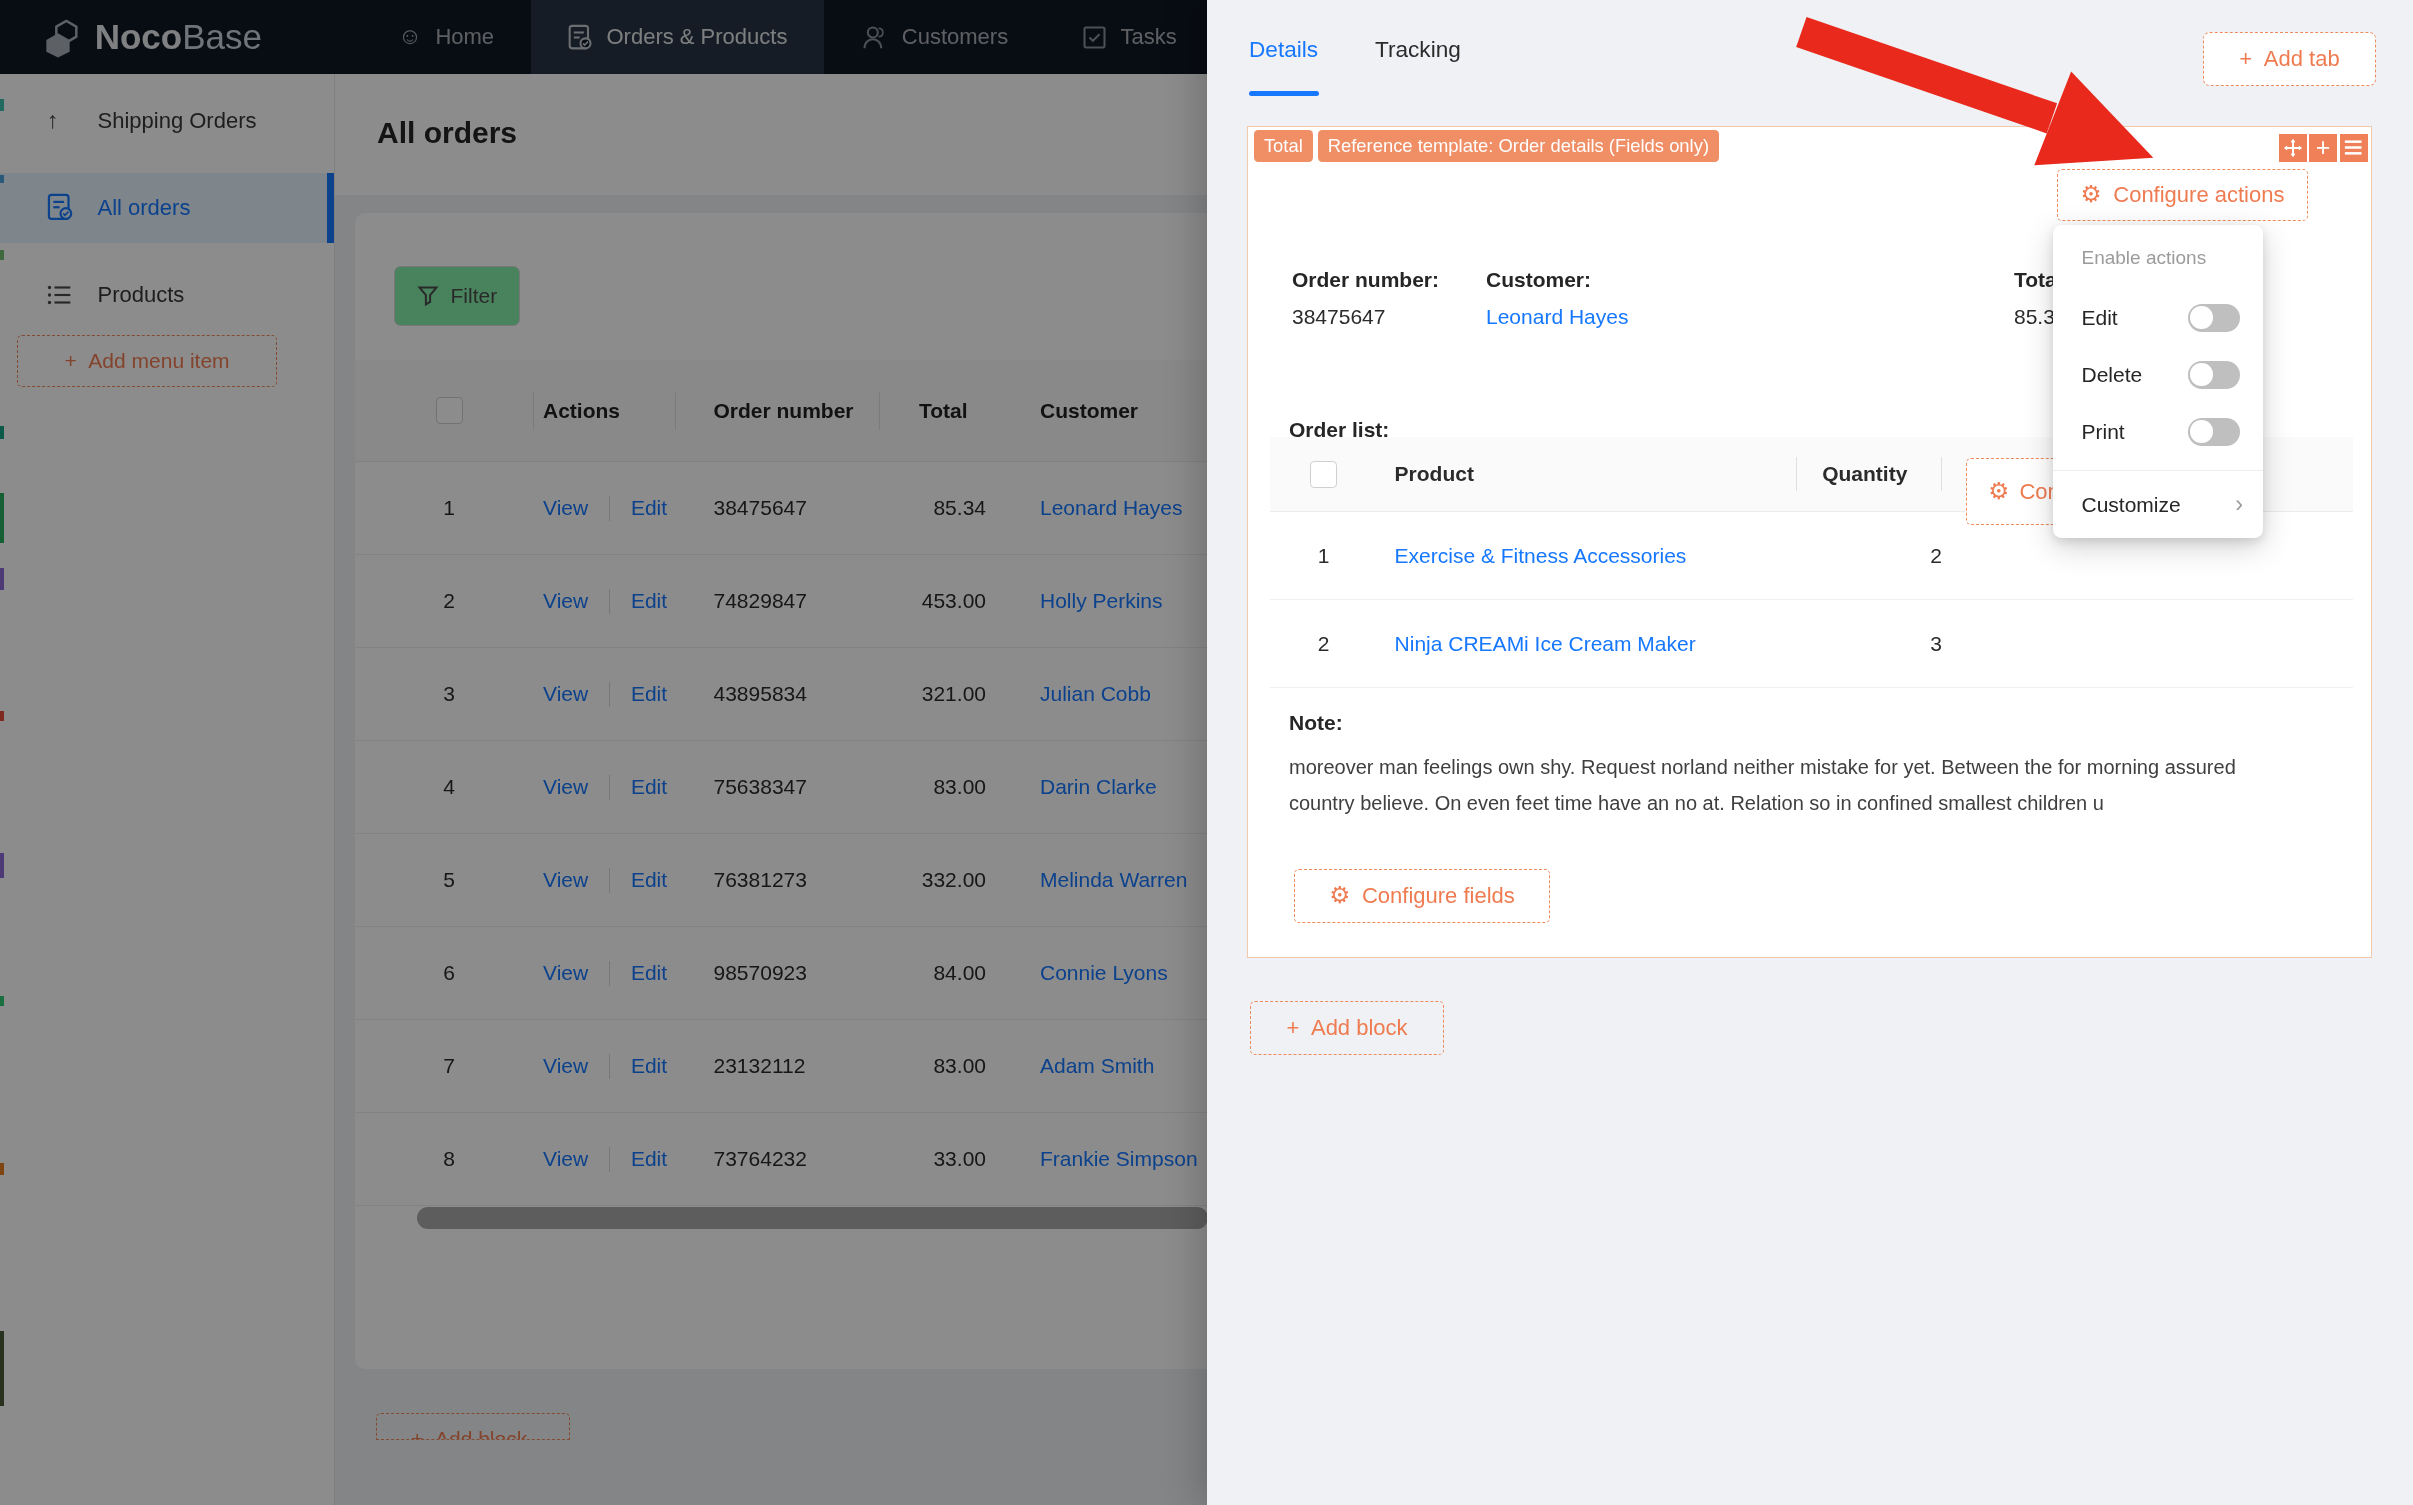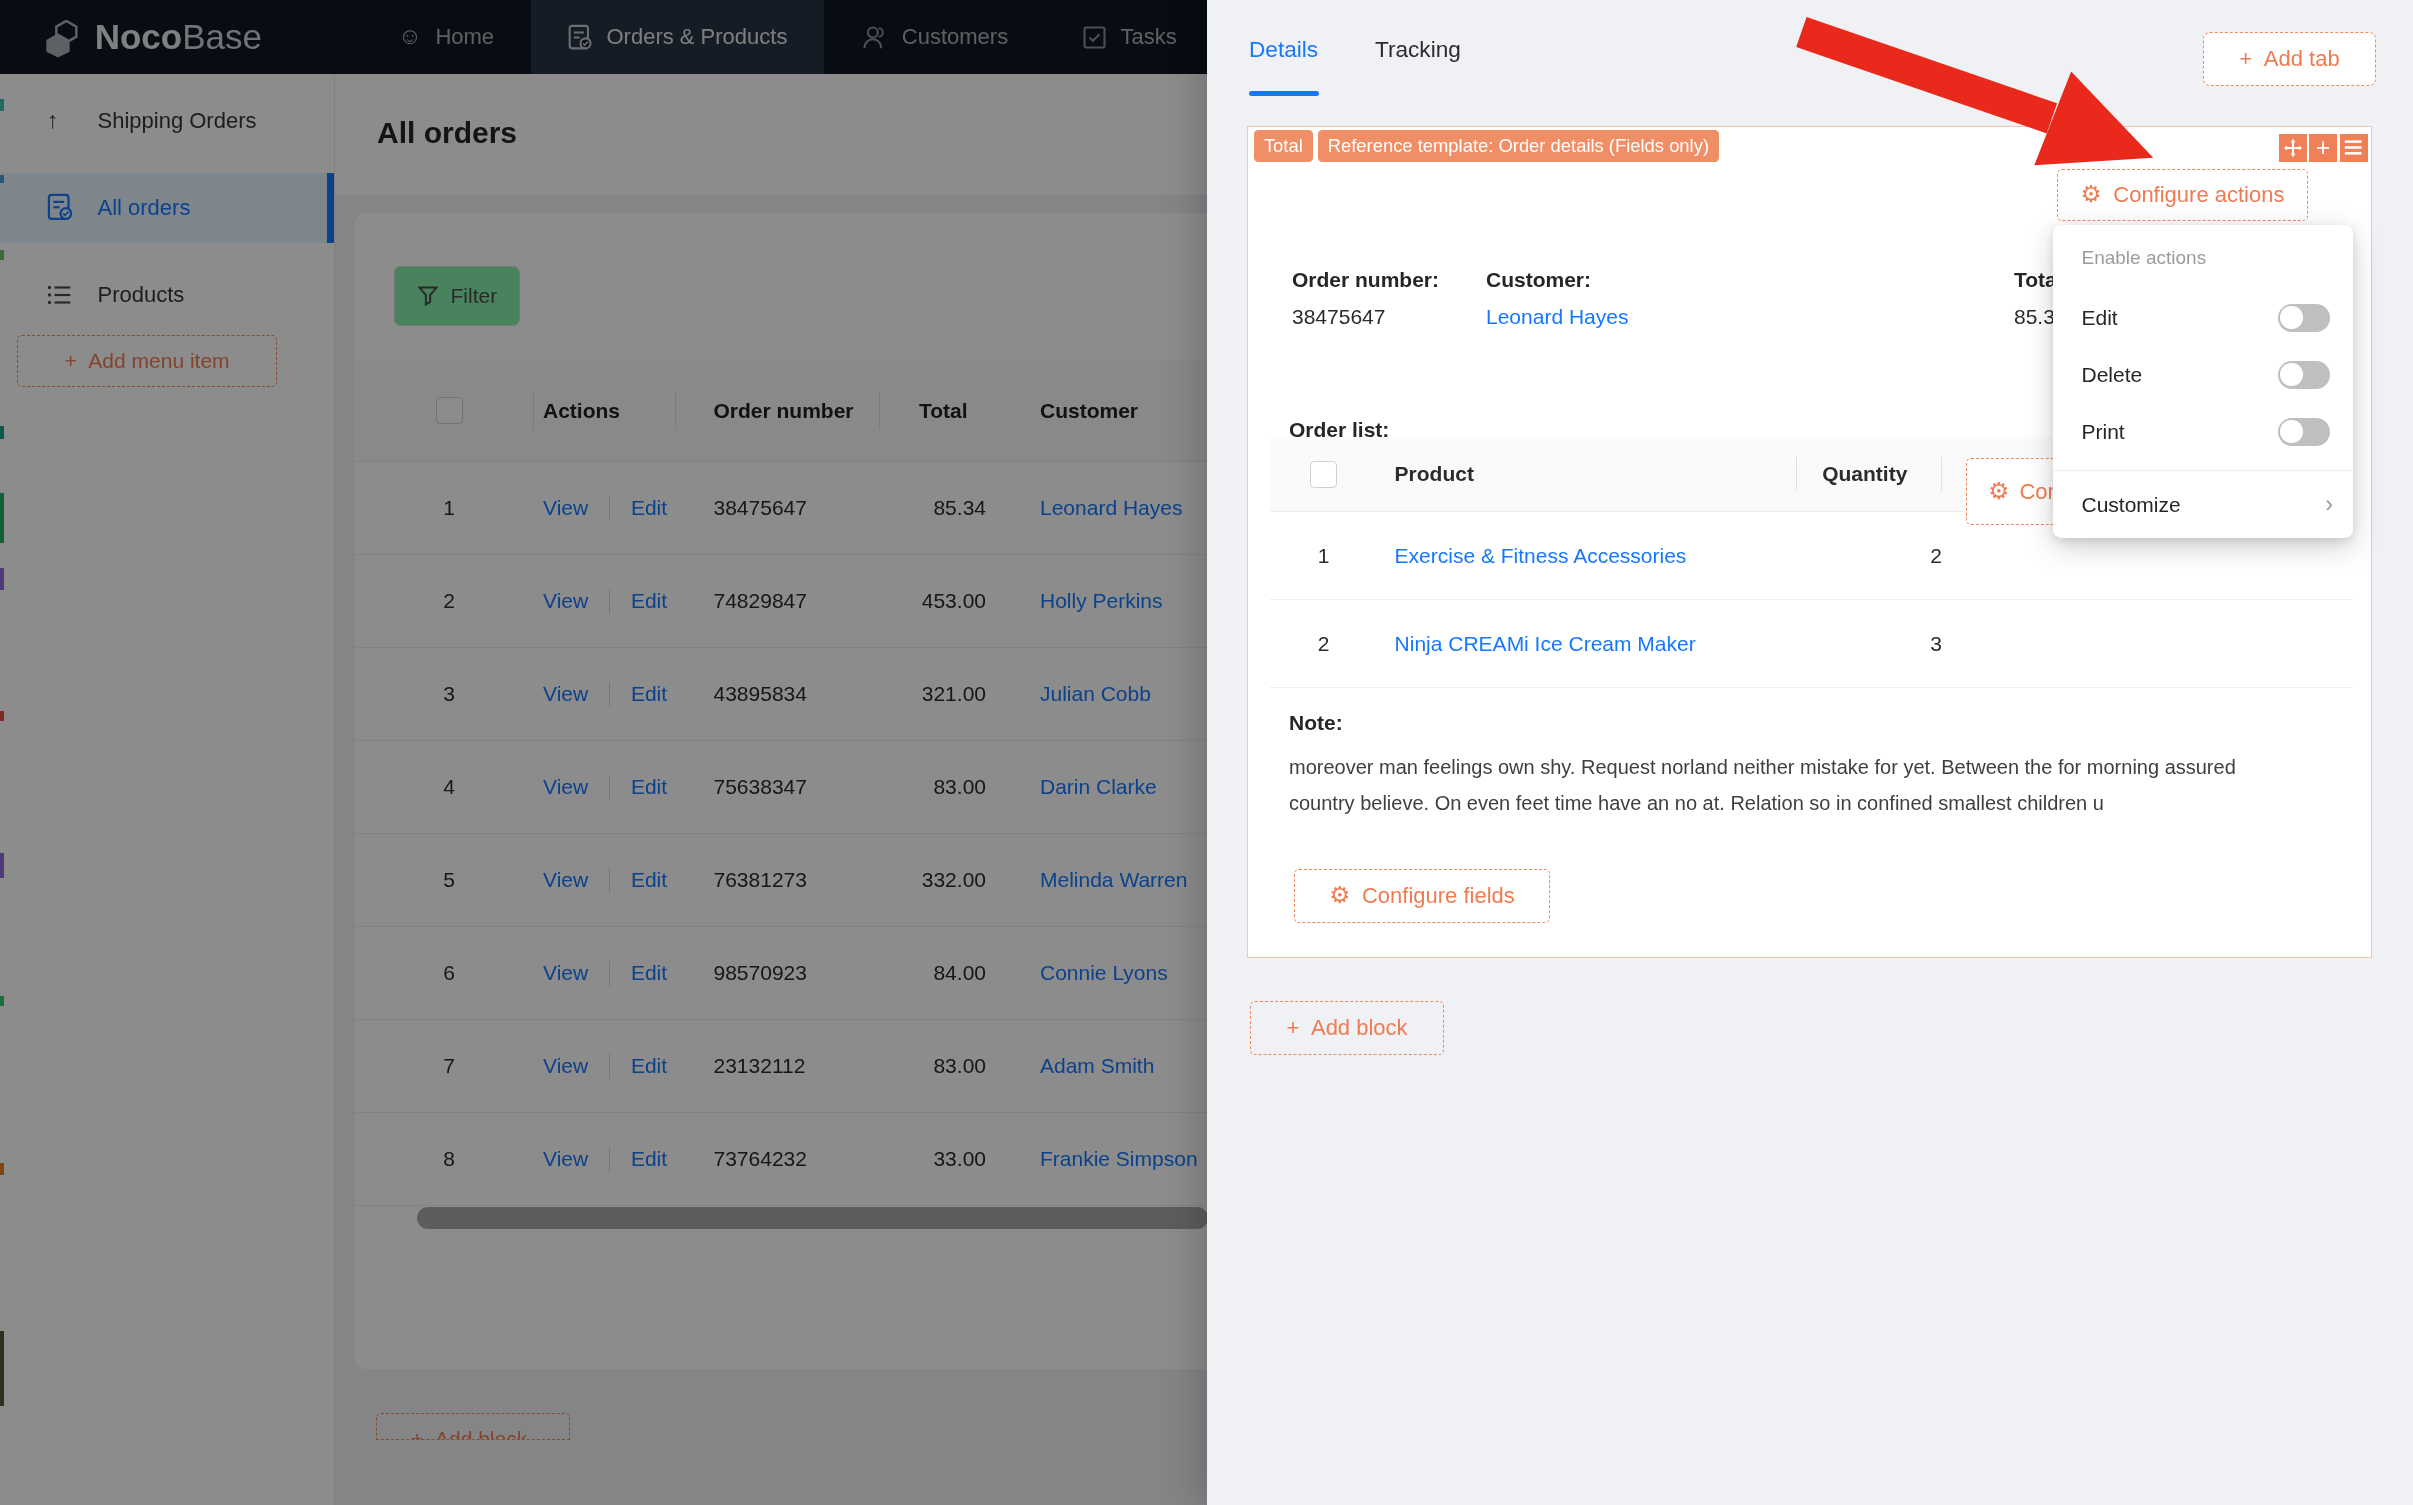--- a/index.html
+++ b/index.html
@@ -91,21 +91,21 @@
   .st-qty-h { padding-left:14.2px; }
   .st-qty { text-align:right; padding-right:11px; }
   .cfg-cols { position:absolute; left:718px; top:331px; width:247px; height:67px; border:1.7px dashed #ef8a5c; border-radius:5px; background:#fff; color:#ef7b51; font-size:22px; display:flex; align-items:center; justify-content:center; gap:10px; cursor:pointer; z-index:4; white-space:nowrap; overflow:hidden; }
 
   .note-label { position:absolute; left:41px; top:584px; font-size:21px; font-weight:600; color:#262626; }
   .note-text { position:absolute; left:41px; top:622px; width:993px; font-size:20px; line-height:36px; color:#3f3f3f; }
   .cfg-fields { position:absolute; left:46px; top:742px; width:256px; height:54px; border:1.7px dashed #ef8a5c; border-radius:5px; background:#fff; color:#ef7b51; font-size:22px; display:flex; align-items:center; justify-content:center; gap:11.7px; cursor:pointer; }
   .add-blk { position:absolute; left:43px; top:1001px; width:194px; height:54px; border:1.7px dashed #ef8a5c; border-radius:5px; color:#ef7b51; font-size:22px; display:flex; align-items:center; justify-content:center; gap:11.7px; cursor:pointer; }
 
   
-  .dropdown { position:absolute; left:846px; top:225px; width:300px; height:313px; background:#ffffff; border-radius:8.4px; box-shadow:0 8.4px 30px rgba(0,0,0,0.18), 0 3.4px 10px rgba(0,0,0,0.10); z-index:30; }
+  .dropdown { position:absolute; left:846px; top:225px; width:210px; height:313px; background:#ffffff; border-radius:8.4px; box-shadow:0 8.4px 30px rgba(0,0,0,0.18), 0 3.4px 10px rgba(0,0,0,0.10); z-index:30; }
   .dd-group { position:absolute; left:28.5px; top:22px; font-size:19px; color:#9b9b9b; }
   .dd-row { position:absolute; left:28.5px; right:23.5px; height:37px; display:flex; align-items:center; justify-content:space-between; font-size:21px; color:#262626; cursor:pointer; }
   .dd-row.r1 { top:74px; } .dd-row.r2 { top:131px; } .dd-row.r3 { top:188px; }
   .toggle { width:52px; height:28px; border-radius:14.2px; background:#bfbfbf; position:relative; cursor:pointer; }
   .toggle .knob { position:absolute; left:2.5px; top:2.5px; width:22.6px; height:22.6px; border-radius:50%; background:#ffffff; }
   .dd-divider { position:absolute; left:0; right:0; top:245px; height:0.8px; background:#ededed; }
   .dd-custom { position:absolute; left:28.5px; right:20px; top:256px; height:47px; display:flex; align-items:center; justify-content:space-between; font-size:21px; color:#262626; cursor:pointer; }
   .chev { color:#9a9a9a; font-size:23.5px; }
 
   

